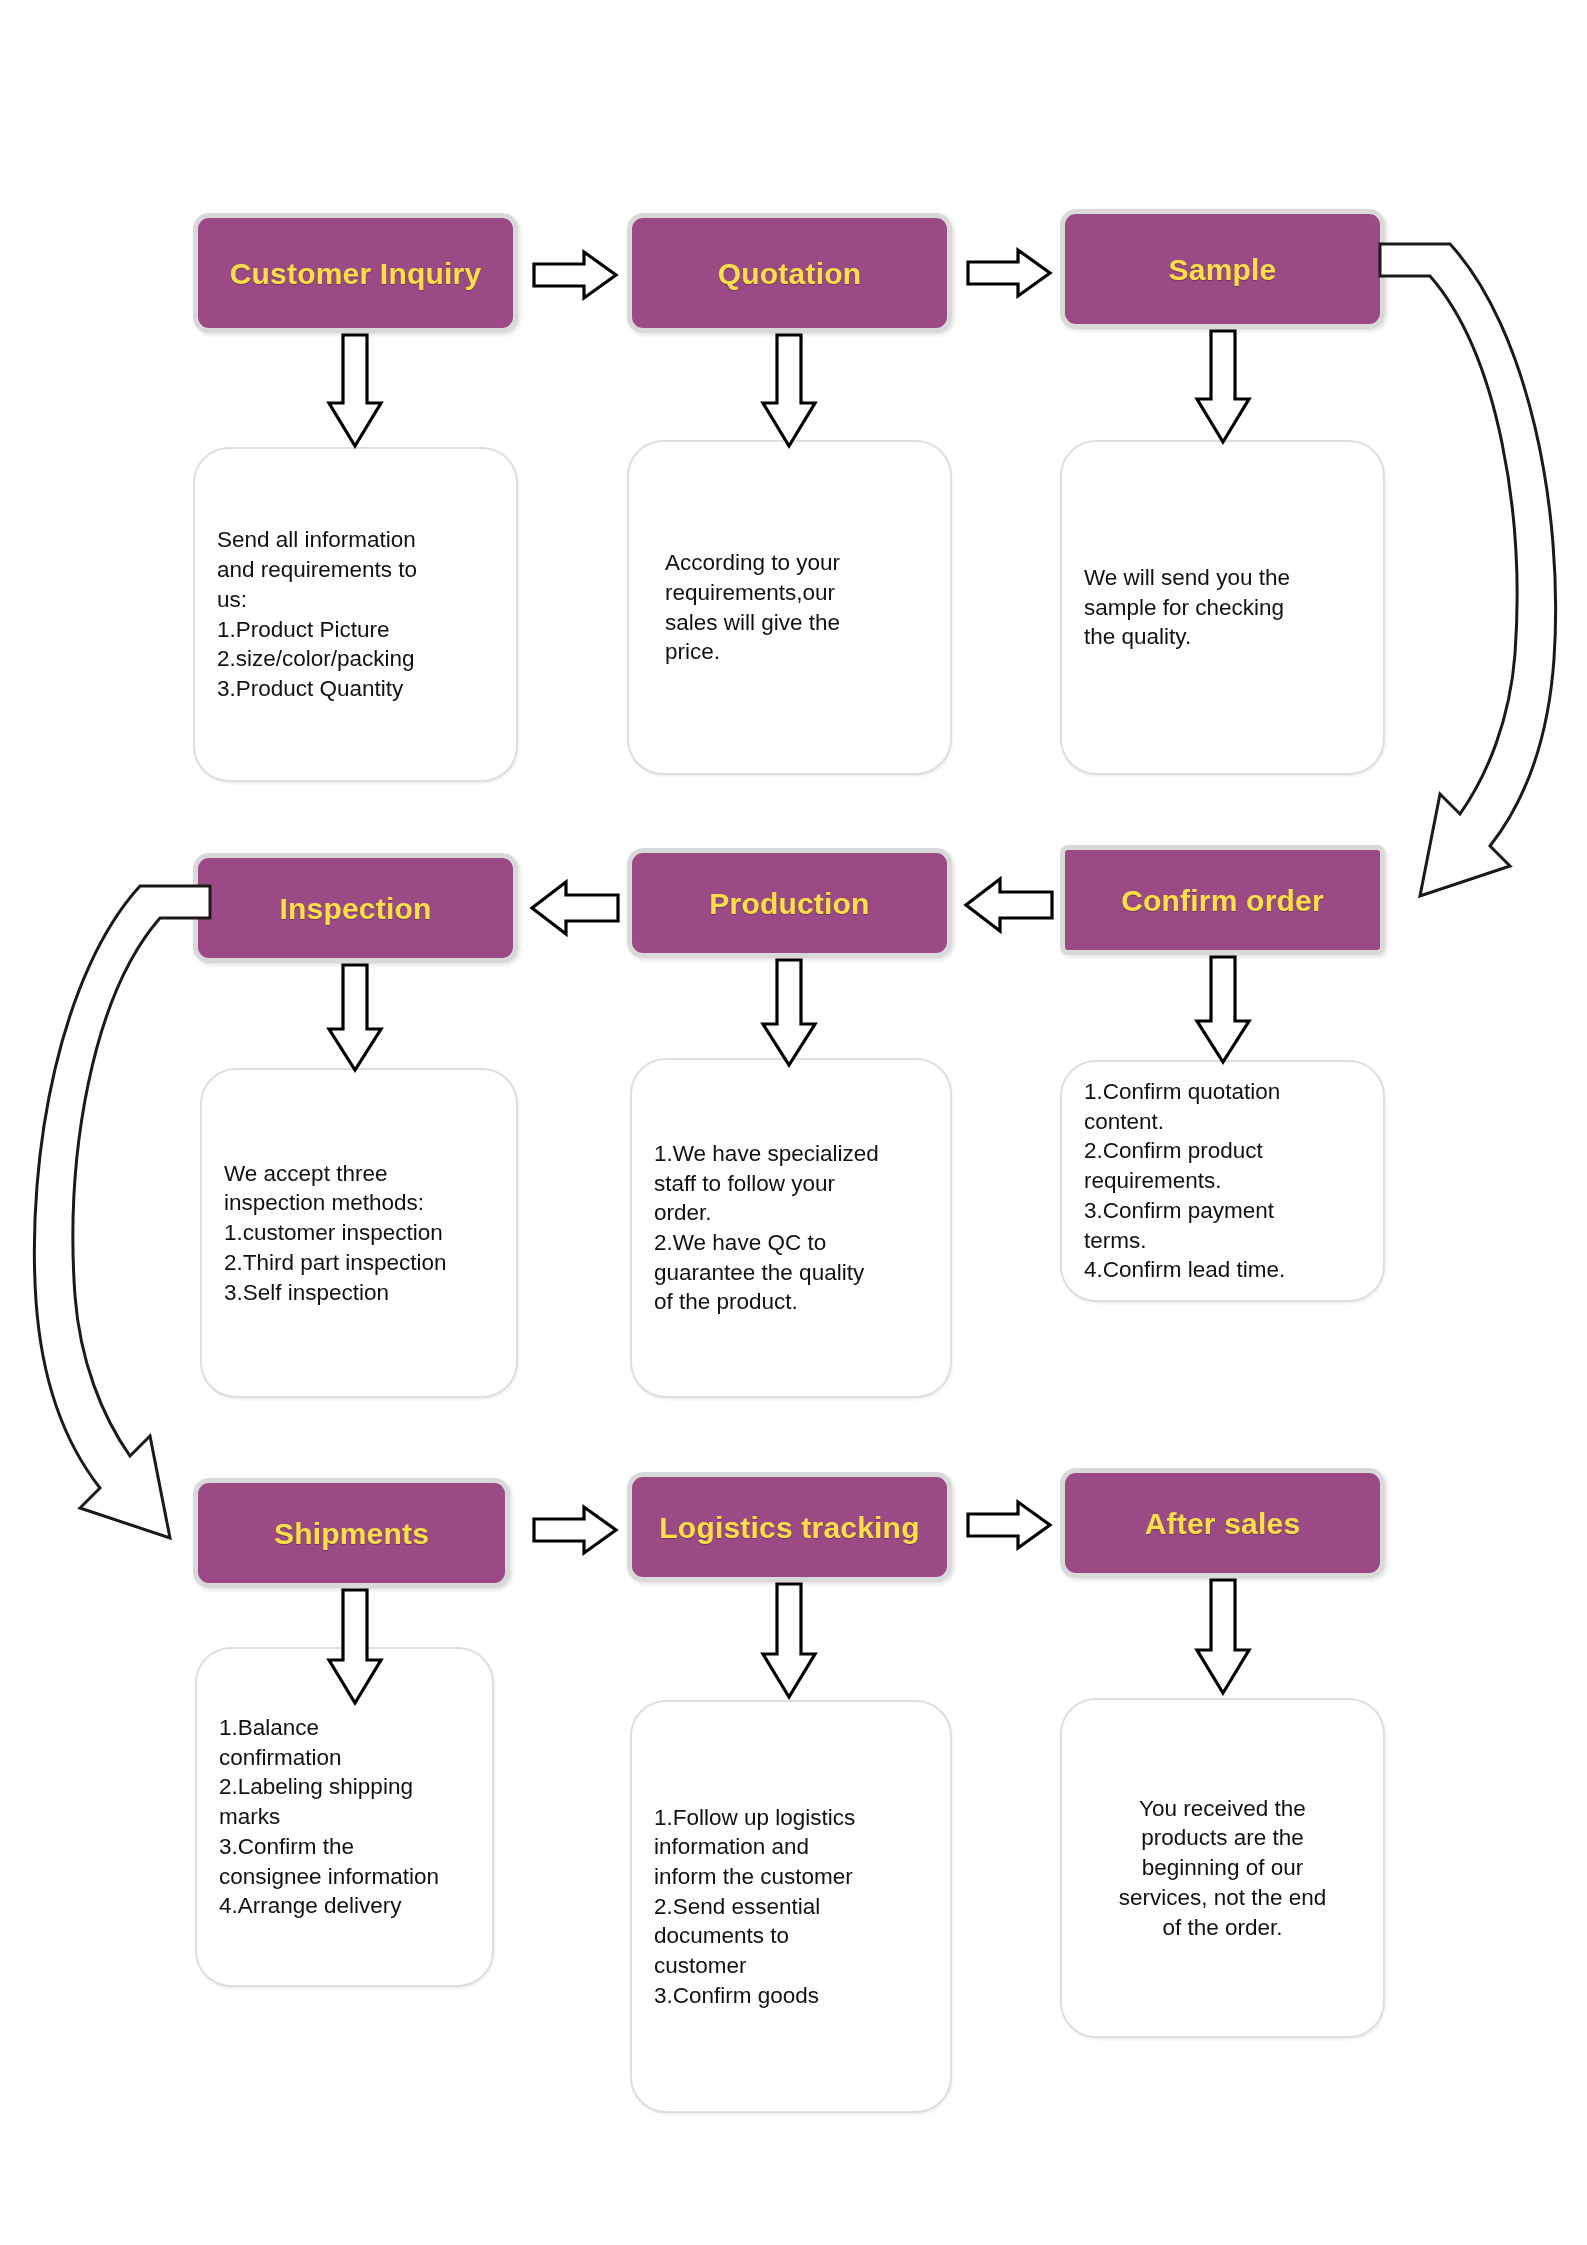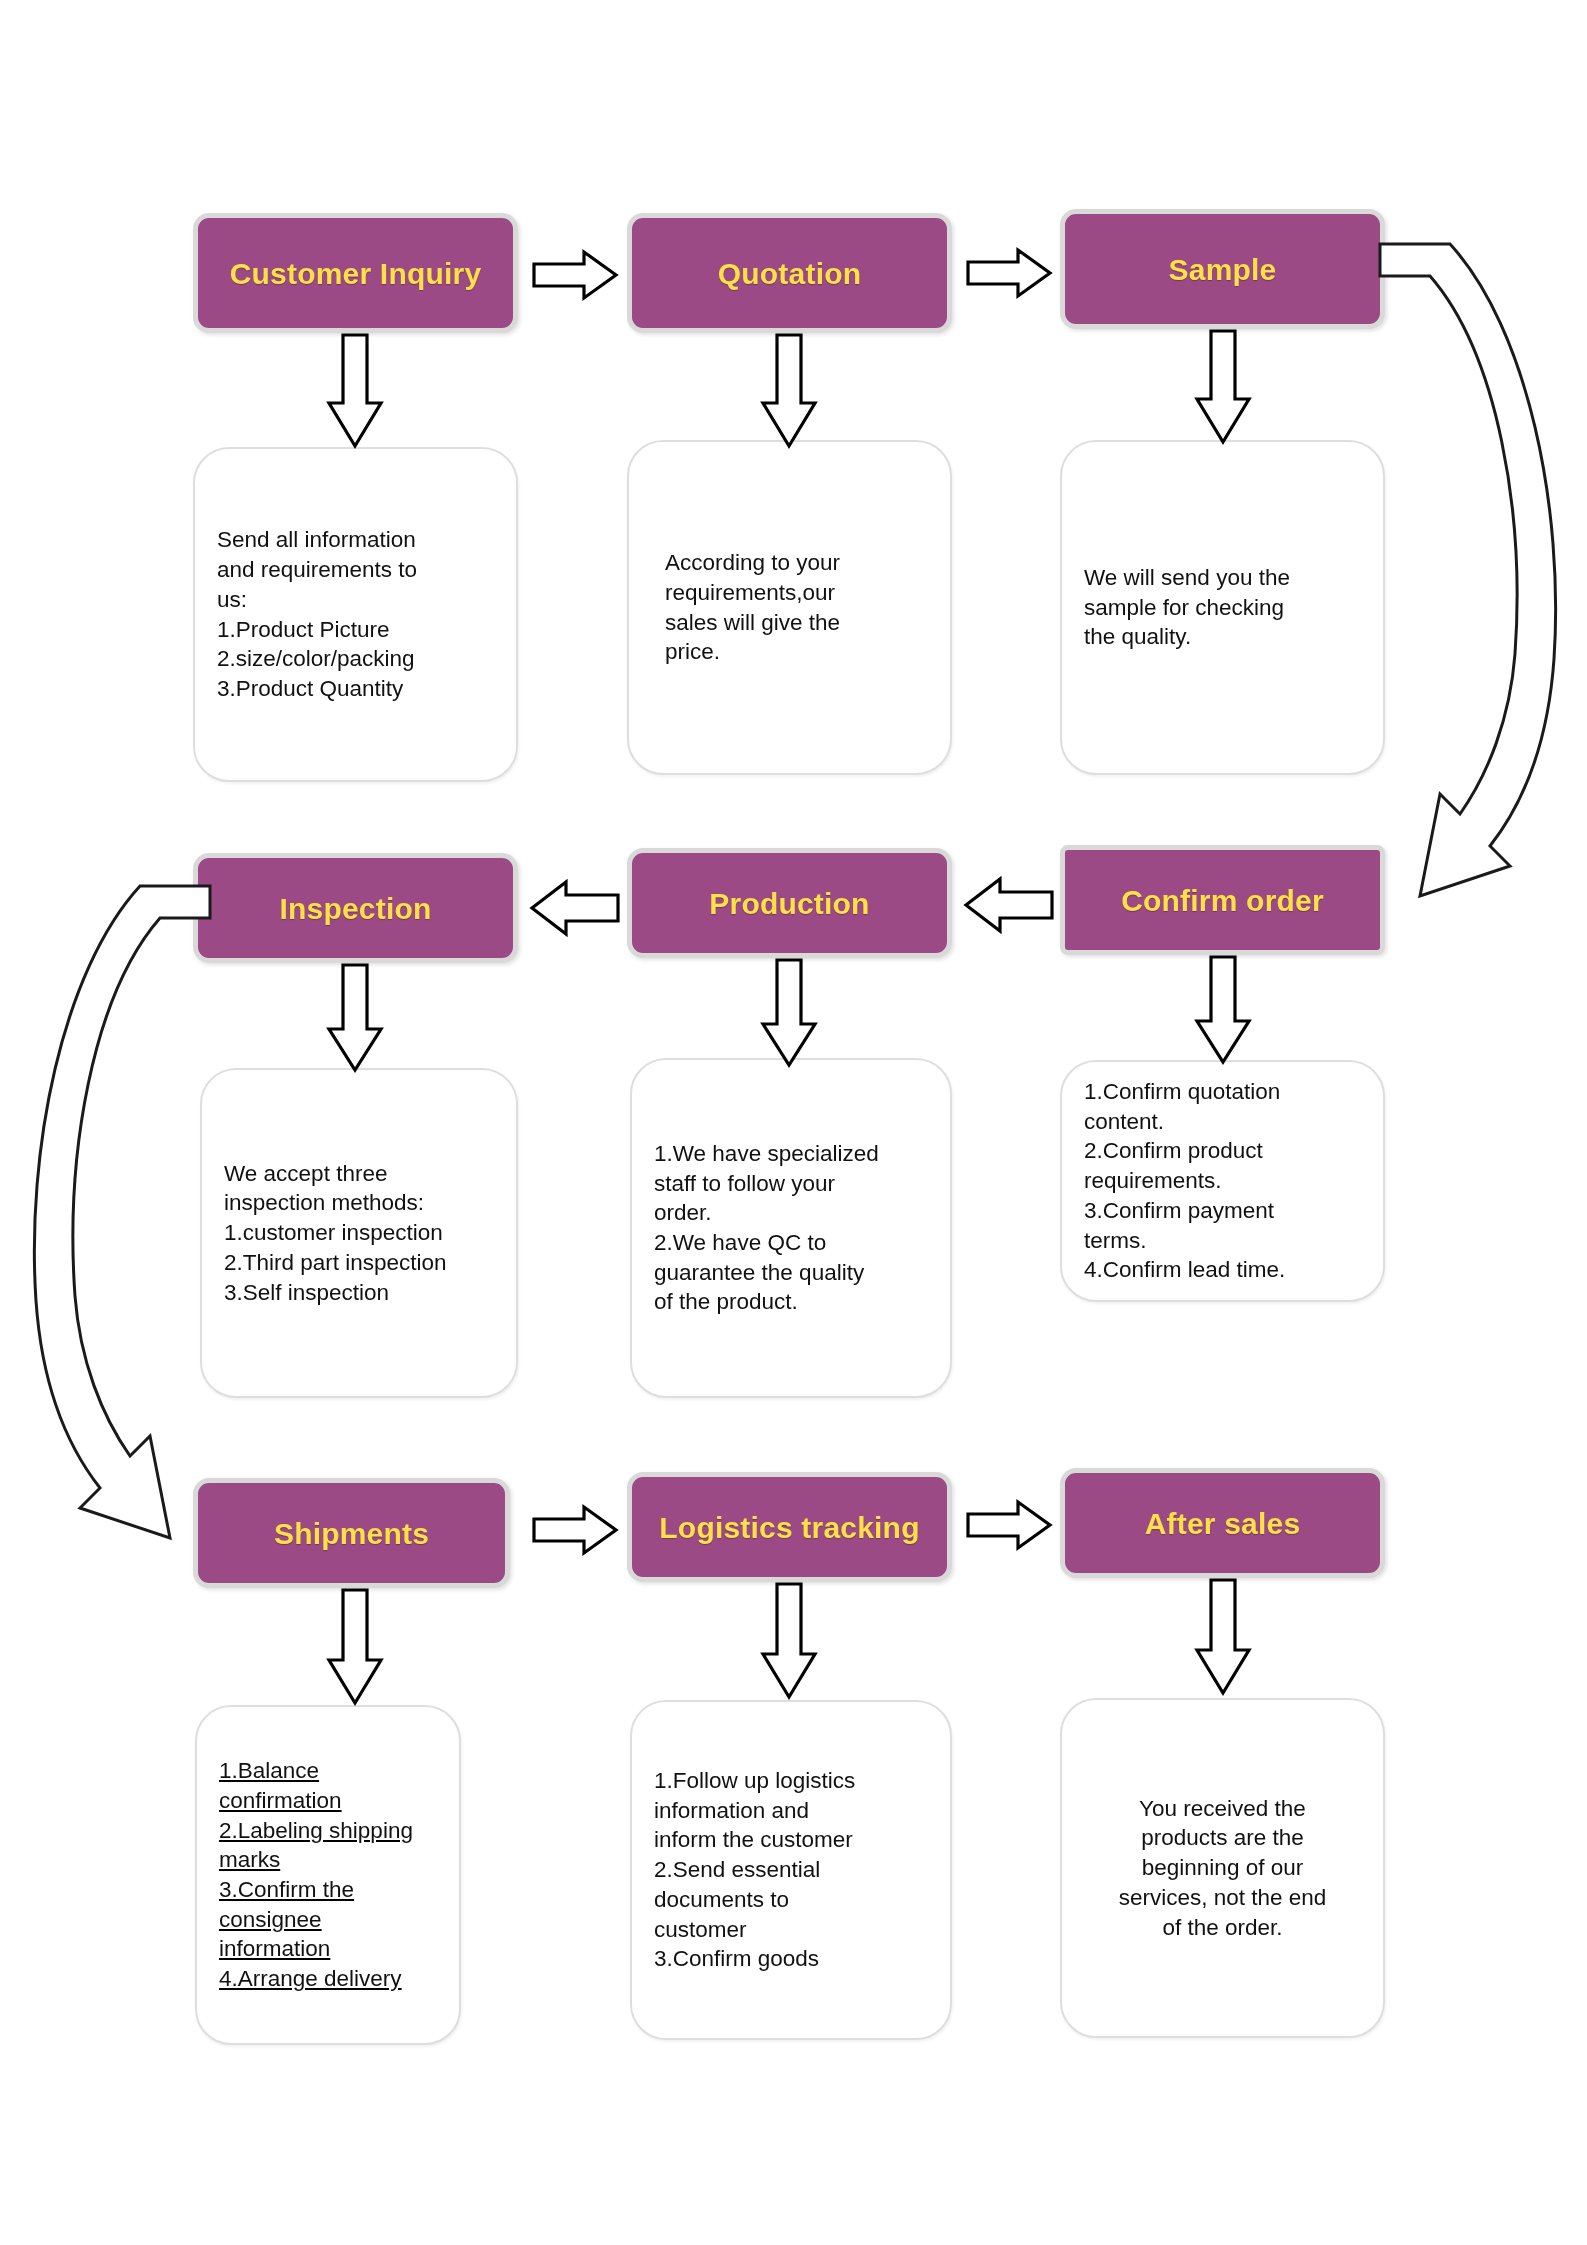--- a/index.html
+++ b/index.html
@@ -154,30 +154,30 @@
   <div class="stage" style="left:193px; top:1478px; width:317px; height:110px;">
     <span>Shipments</span>
   </div>
   <div class="stage" style="left:627px; top:1472px; width:325px; height:110px;">
     <span>Logistics tracking</span>
   </div>
   <div class="stage" style="left:1060px; top:1468px; width:325px; height:110px;">
     <span>After sales</span>
   </div>
 
-  <div class="note" style="left:195px; top:1705px; width:266px; height:340px;text-decoration:underline;">
+  <div class="note" style="left:195px; top:1647px; width:299px; height:340px;">
     <div class="note-text">1.Balance
 confirmation
 2.Labeling shipping
 marks
 3.Confirm the
 consignee information
 4.Arrange delivery</div>
   </div>
-  <div class="note" style="left:630px; top:1700px; width:322px; height:340px;">
+  <div class="note" style="left:630px; top:1700px; width:322px; height:413px;">
     <div class="note-text">1.Follow up logistics
 information and
 inform the customer
 2.Send essential
 documents to
 customer
 3.Confirm goods</div>
   </div>
   <div class="note" style="left:1060px; top:1698px; width:325px; height:340px;text-align:center;">
     <div class="note-text">You received the

